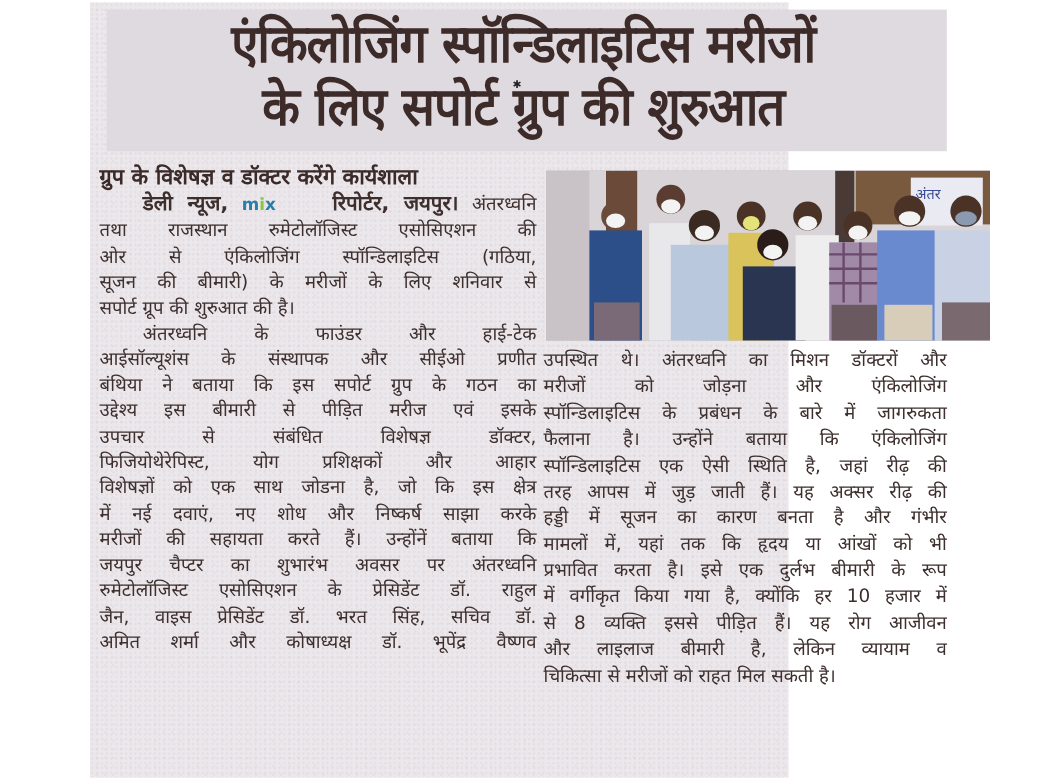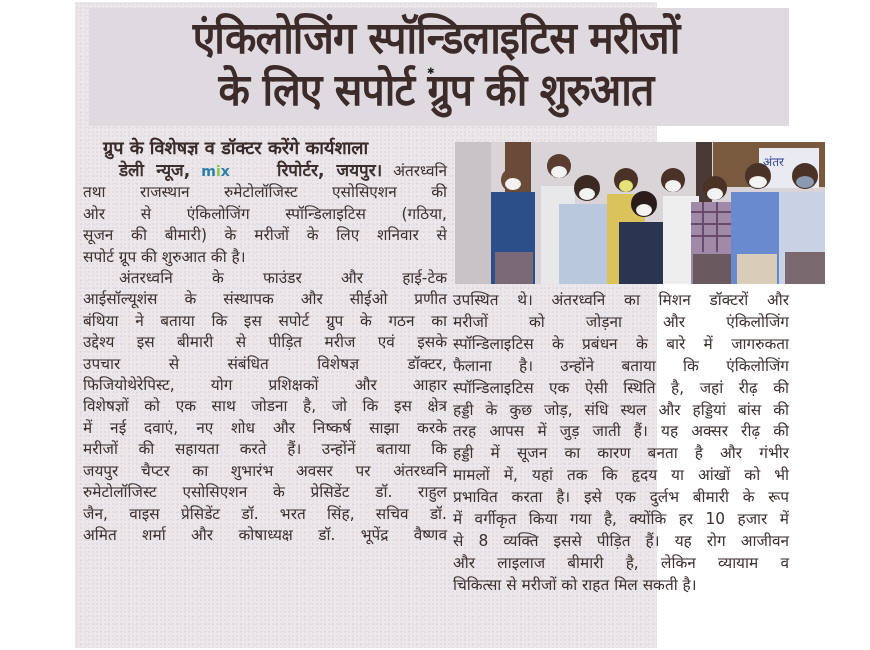--- a/index.html
+++ b/index.html
@@ -25,21 +25,21 @@
       color:#3d2b2a; font-weight:bold; font-size:44px; line-height:52px;
       letter-spacing:-1px; transform:scaleX(0.93);
     }
     .headline div { white-space:nowrap; }
     .star { position:absolute; left:352px; top:64px; font-size:9px; color:#222; }
     .col-left {
       position:absolute; left:8px; top:134px; width:364px;
       color:#3d2f2e; font-size:15.4px; line-height:21.4px;
     }
     .subhead {
-      font-weight:bold; font-size:18px; line-height:24px; white-space:nowrap; color:#3a2a29;margin-left:20px;
+      font-weight:bold; font-size:18px; line-height:24px; white-space:nowrap; color:#3a2a29;
     }
     .line { white-space:nowrap; text-align:justify; text-align-last:justify; }
     .line.last { text-align-last:left; }
     .indent { padding-left:36px; }
     .dateline { font-weight:bold; font-size:17px;margin-left:36px; }
     .mix { font-weight:bold; font-size:14px; letter-spacing:0px; }
     .mix .m { color:#2a7fa8; } .mix .i { color:#8cc63f; } .mix .x { color:#2a7fa8; }
     .photo {
       position:absolute; left:380px; top:140px; width:334px; height:142px; overflow:hidden;
       background:#c9c3c8;
@@ -139,21 +139,20 @@
       <ellipse cx="314" cy="40" rx="9" ry="6" fill="#8a9ab0"></ellipse>
     </svg>
   </div>
 
   <div class="col-right">
     <div class="line">उपस्थित थे। अंतरध्वनि का मिशन डॉक्टरों और</div>
     <div class="line">मरीजों को जोड़ना और एंकिलोजिंग</div>
     <div class="line">स्पॉन्डिलाइटिस के प्रबंधन के बारे में जागरुकता</div>
     <div class="line">फैलाना है। उन्होंने बताया कि एंकिलोजिंग</div>
     <div class="line">स्पॉन्डिलाइटिस एक ऐसी स्थिति है, जहां रीढ़ की</div>
-    <div class="line">हड्डी के कुछ जोड़, संधि स्थल और हड्डियां बांस की</div>
     <div class="line">तरह आपस में जुड़ जाती हैं। यह अक्सर रीढ़ की</div>
     <div class="line">हड्डी में सूजन का कारण बनता है और गंभीर</div>
     <div class="line">मामलों में, यहां तक कि हृदय या आंखों को भी</div>
     <div class="line">प्रभावित करता है। इसे एक दुर्लभ बीमारी के रूप</div>
     <div class="line">में वर्गीकृत किया गया है, क्योंकि हर 10 हजार में</div>
     <div class="line">से 8 व्यक्ति इससे पीड़ित हैं। यह रोग आजीवन</div>
     <div class="line">और लाइलाज बीमारी है, लेकिन व्यायाम व</div>
     <div class="line last">चिकित्सा से मरीजों को राहत मिल सकती है।</div>
   </div>
 </div>

